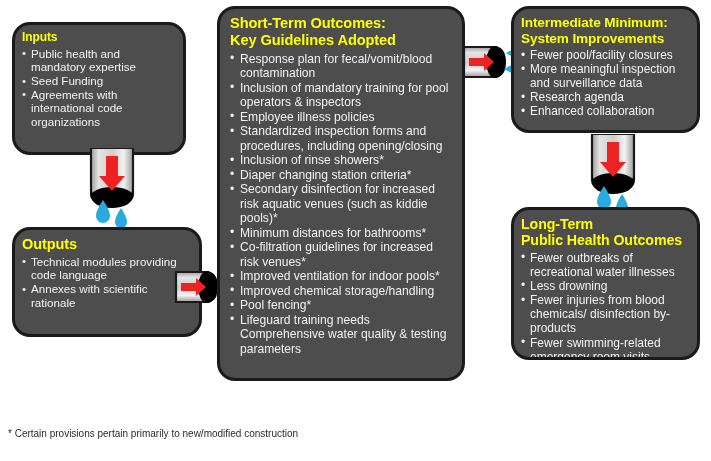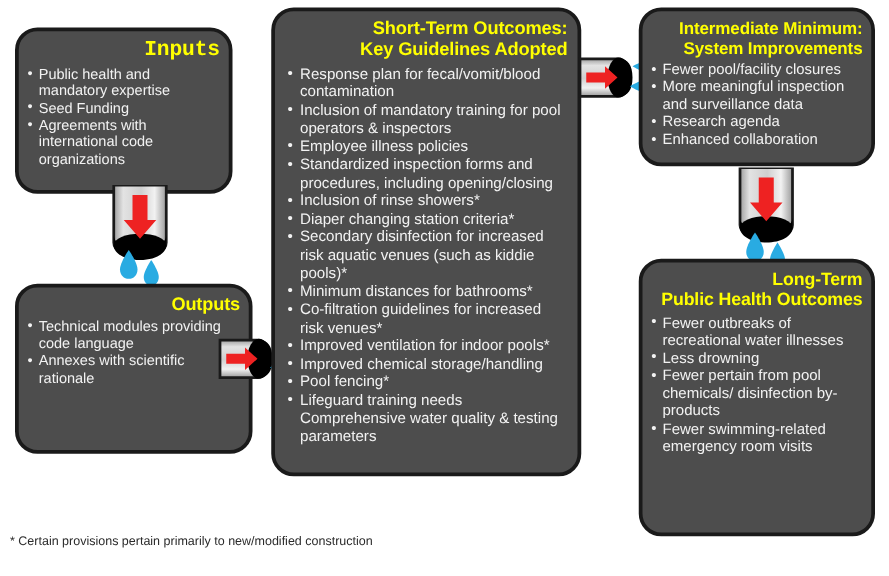--- a/index.html
+++ b/index.html
@@ -30,21 +30,21 @@
     background: #4d4d4d;
     border: 3px solid #1a1a1a;
     border-radius: 18px;
     color: #ffffff;
     padding: 5px 7px 6px 7px;
     overflow: hidden;
   }
   .node .title {
     color: #ffff00;
     font-weight: bold;
-    text-align: right;
+    text-align: left;
     line-height: 1.15;
     margin: 1px 0 2px 0;
     letter-spacing: -0.1px;
   }
   .node ul {
     list-style: none;
     margin: 0;
     padding: 0;
   }
   .node ul li {
@@ -66,44 +66,44 @@
   }
   .node ul li.nobullet::before {
     content: "";
   }
 
   
   #node-inputs {
     left: 12px; top: 22px; width: 174px; height: 133px;
     font-size: 11.6px;
   }
-  #node-inputs .title { font-size: 17px; font-family: Liberation Mono, monospace; }
+  #node-inputs .title { font-size: 12px; }
 
   #node-outputs {
-    left: 12px; top: 227px; width: 190px; height: 136px;
+    left: 12px; top: 227px; width: 190px; height: 110px;
     font-size: 11.6px;
   }
   #node-outputs .title { font-size: 14.5px; }
 
   #node-short {
     left: 217px; top: 6px; width: 248px; height: 375px;
     font-size: 12.1px;
     padding: 5px 8px 6px 10px;
   }
   #node-short .title { font-size: 14.6px; margin-bottom: 3px; }
   #node-short ul li { line-height: 1.2; padding-left: 10px; }
 
   #node-inter {
     left: 511px; top: 6px; width: 189px; height: 127px;
     font-size: 11.9px;
   }
   #node-inter .title { font-size: 13.6px; }
 
   #node-long {
-    left: 511px; top: 207px; width: 189px; height: 222px;
+    left: 511px; top: 207px; width: 189px; height: 153px;
     font-size: 12.0px;
   }
   #node-long .title { font-size: 14.2px; }
 
   
   .connector { position: absolute; }
   .connector svg { display: block; }
 
   #conn-inputs-outputs { left: 79px; top: 148px; }
   #conn-outputs-short  { left: 174px; top: 263px; }
@@ -288,20 +288,20 @@
   </div>
 
   <div class="node" id="node-long">
     <div class="title">
       <div>Long-Term</div>
       <div>Public Health Outcomes</div>
     </div>
     <ul>
       <li>Fewer outbreaks of recreational water illnesses</li>
       <li>Less drowning</li>
-      <li>Fewer pertain from pool chemicals/ disinfection by-products</li>
+      <li>Fewer injuries from blood chemicals/ disinfection by-products</li>
       <li>Fewer swimming-related emergency room visits</li>
     </ul>
   </div>
 
   <div id="footnote">* Certain provisions pertain primarily to new/modified construction</div>
 
 </div>
 
 </body></html>

